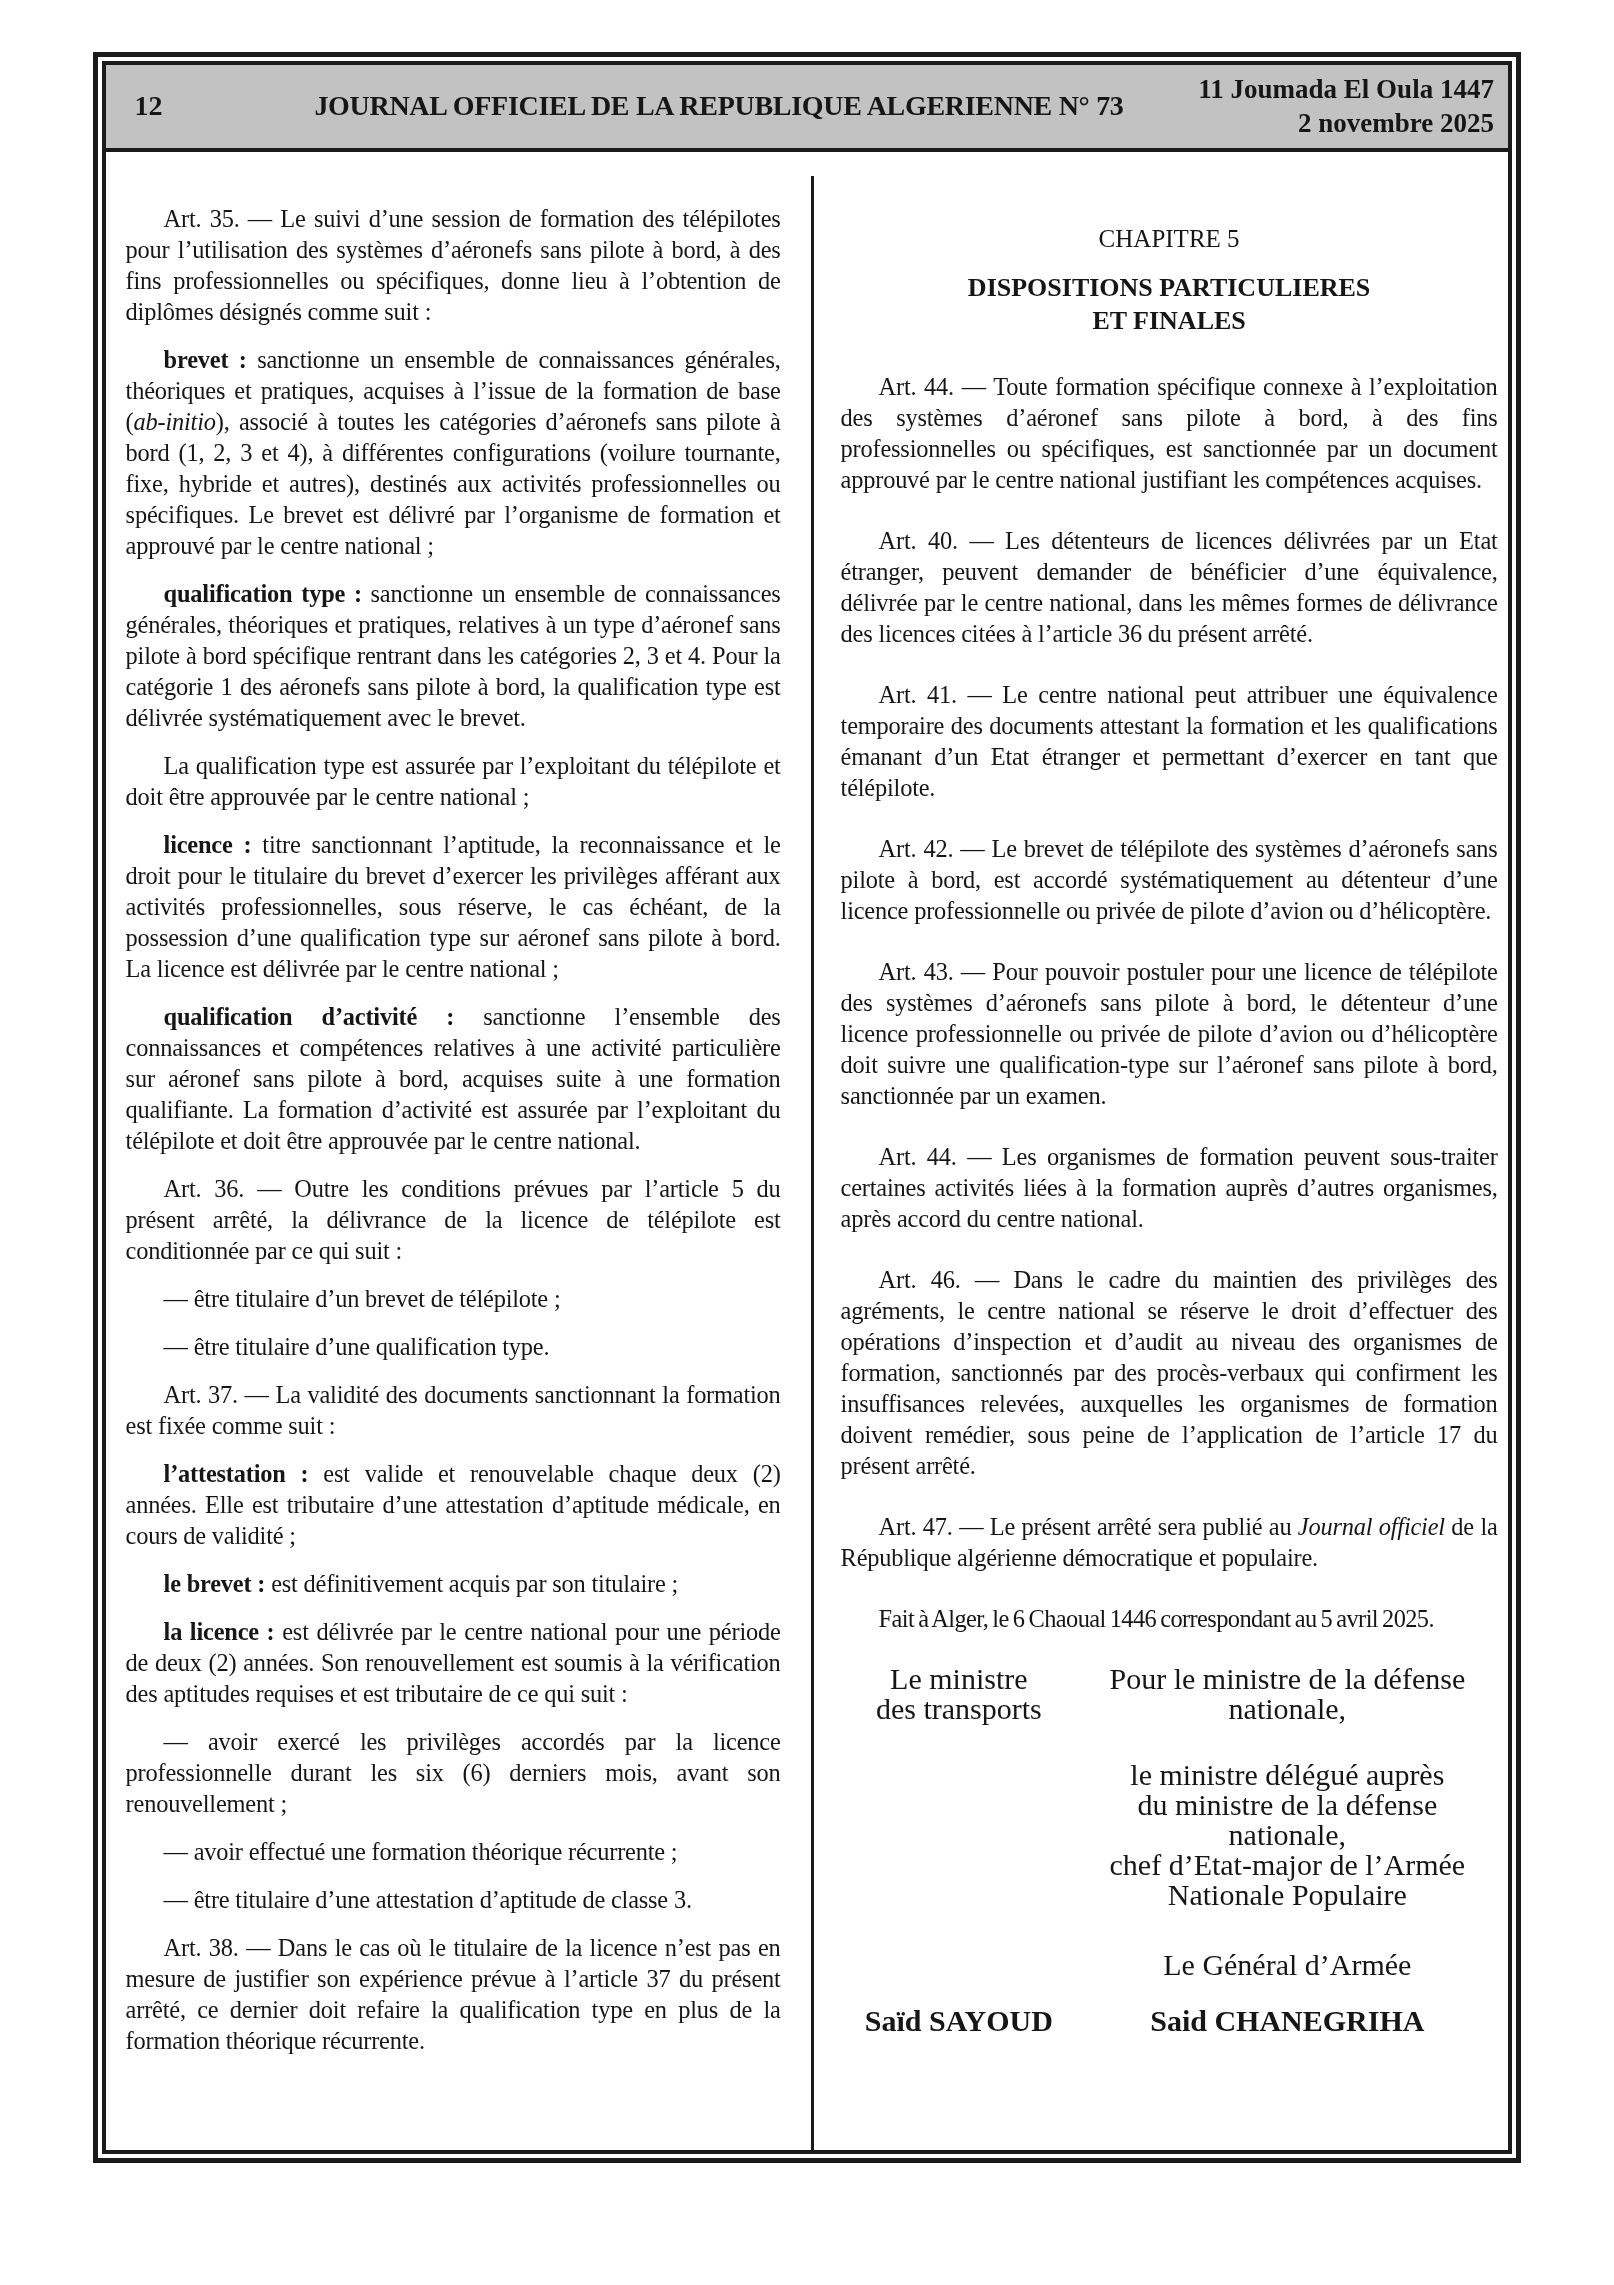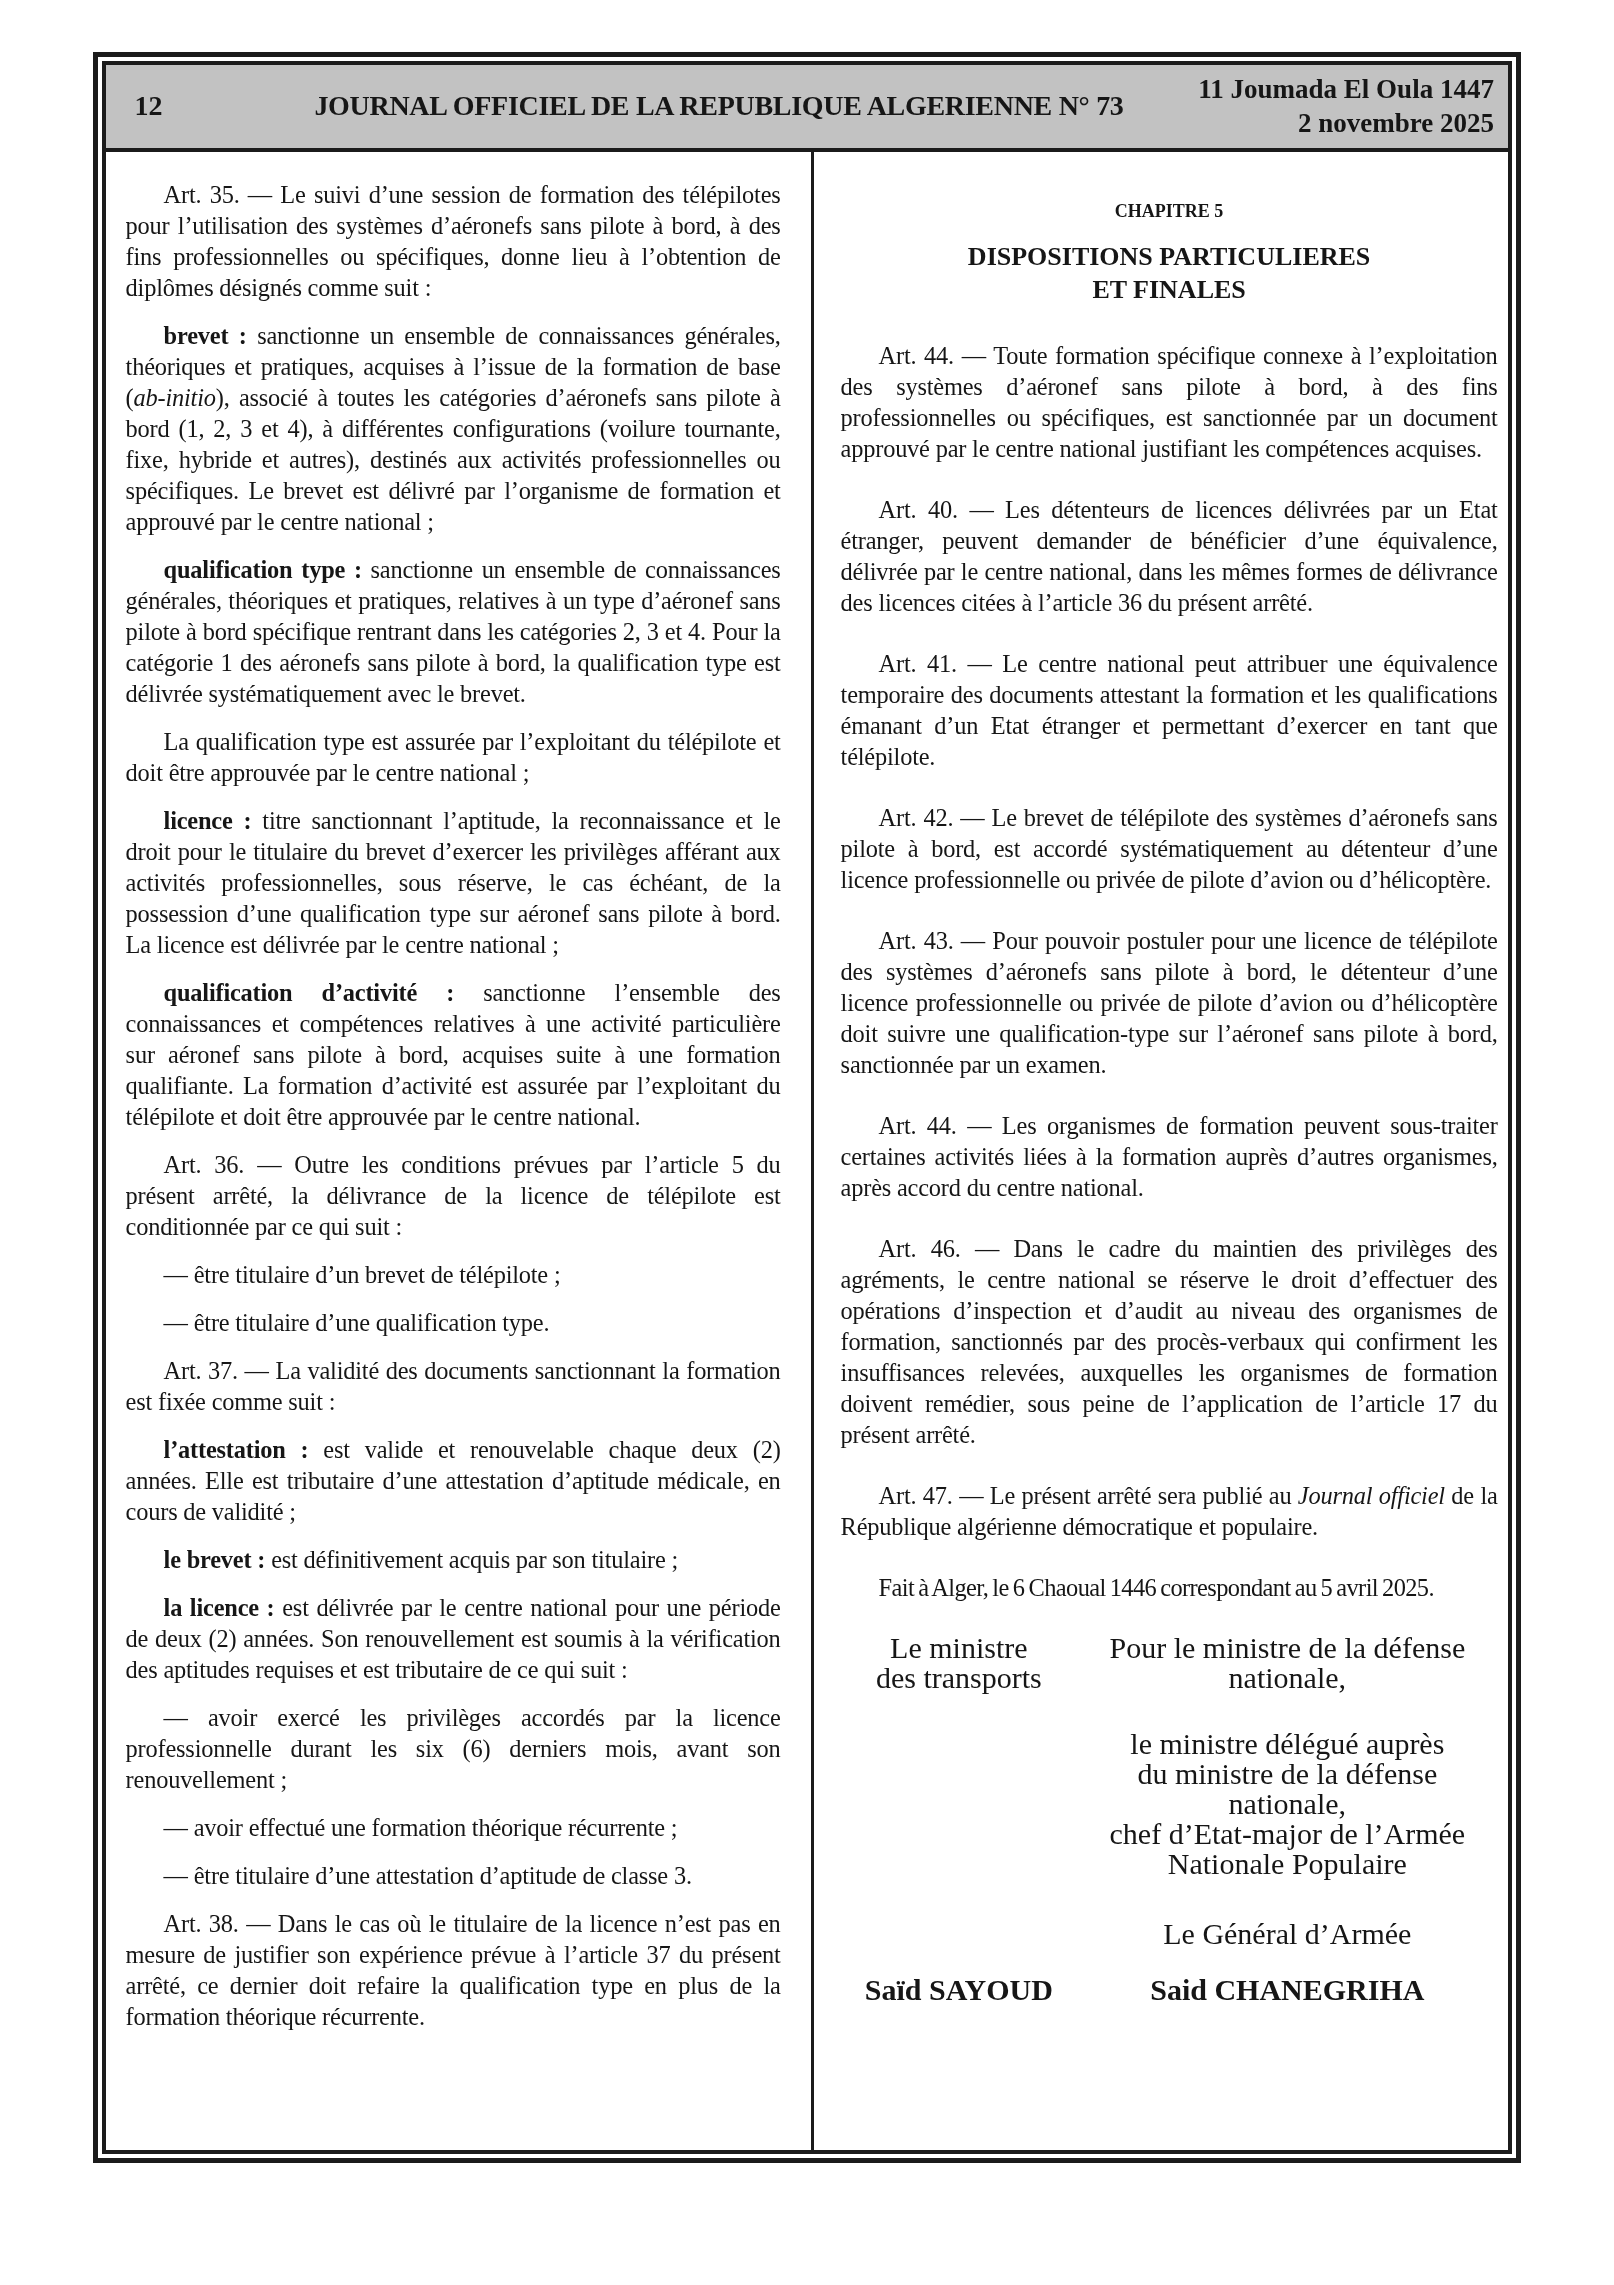--- a/index.html
+++ b/index.html
@@ -8,21 +8,21 @@
     background:#ffffff;
     font-family:"Liberation Serif","DejaVu Serif",serif;
     color:#161616;
   }
   .frame-outer{
     position:absolute;left:93px;top:52px;width:1428px;height:2111px;
     border:5.4px solid #1b1b1b;box-sizing:border-box;background:#ffffff;
   }
   .frame-inner{
     position:absolute;top:3.6px;left:3.6px;right:3.6px;bottom:3.6px;
-    border:4.5px solid #1b1b1b;display:flex;flex-direction:column;background:#ffffff;
+    border:4.5px solid #1b1b1b;display:flex;flex-direction:column;background:#ffffff;gap:24px;
   }
   .masthead{
     height:83px;flex:none;background:#c2c2c2;border-bottom:4.5px solid #1b1b1b;
     display:flex;align-items:center;
   }
   .page-num{width:136px;padding-left:29px;font-weight:bold;font-size:28px;box-sizing:border-box;}
   .journal-title{flex:1;text-align:center;font-weight:bold;font-size:28px;letter-spacing:-0.3px;}
   .dates{width:312px;text-align:right;padding-right:14.5px;font-weight:bold;font-size:27px;line-height:34px;box-sizing:border-box;}
   .body-area{flex:1;position:relative;}
   .divider{position:absolute;left:705px;top:0;bottom:0;width:3.6px;background:#1b1b1b;}
@@ -30,21 +30,21 @@
   .col-left{left:20px;width:655px;}
   .col-right{left:735px;width:657px;}
   .para{
     margin:0 0 17px 0;text-align:justify;text-indent:38px;
     font-size:24.4px;line-height:31px;letter-spacing:-0.2px;
   }
   .col-right .para{margin-bottom:30px;}
   .para .b{font-weight:bold;}
   .para .i{font-style:italic;}
   .para.fait{letter-spacing:-0.6px;word-spacing:-1.4px;}
-  .chapter{font-weight:bold;font-size:18px;text-align:center;margin:22px 0 18px 0;}
+  .chapter{font-weight:normal;font-size:25px;text-align:center;margin:22px 0 18px 0;}
   .chapter-title{font-weight:bold;font-size:26px;line-height:33px;text-align:center;margin:0 0 34px 0;}
   .signature{font-size:30px;margin-top:5.4px;}
   .sig-row{display:flex;}
   .sig-cell-left{width:36%;text-align:center;line-height:30px;}
   .sig-cell-right{width:64%;text-align:center;line-height:30px;}
   .sig-delegate{margin:36px 0 0 36%;width:64%;text-align:center;line-height:30px;}
   .sig-rank{margin:38px 0 0 36%;width:64%;text-align:center;}
   .sig-names{margin-top:24px;font-weight:bold;}
 </style>
 </head>

